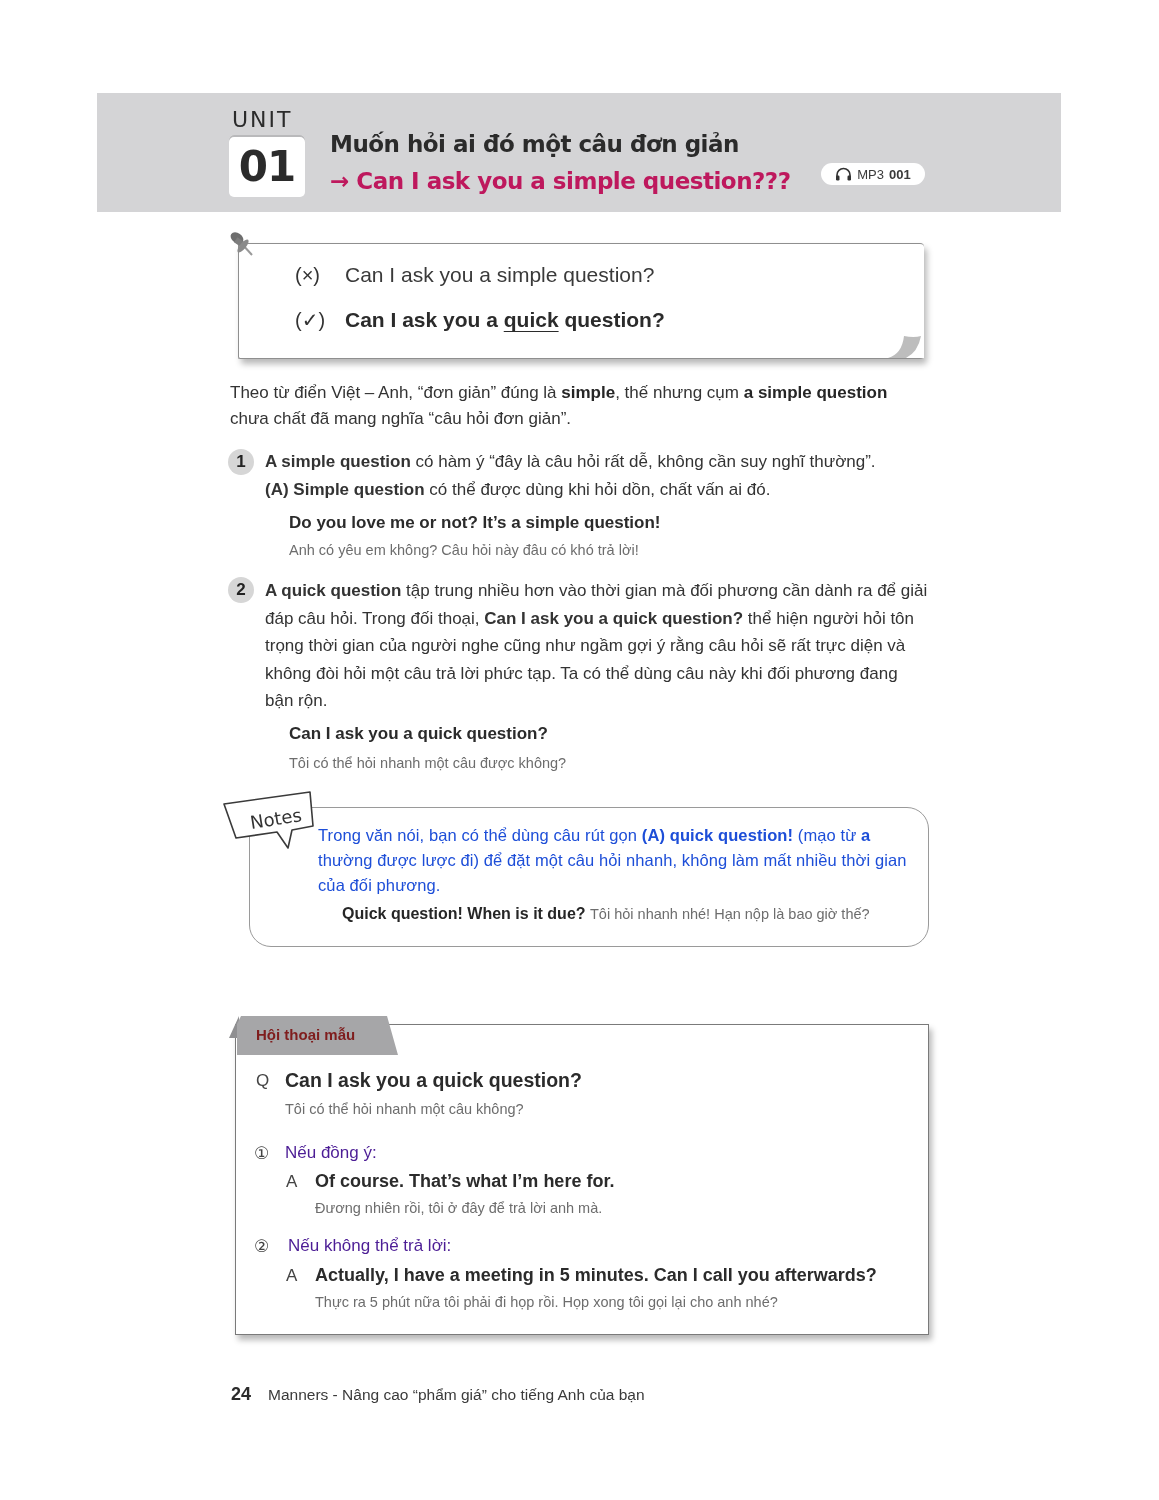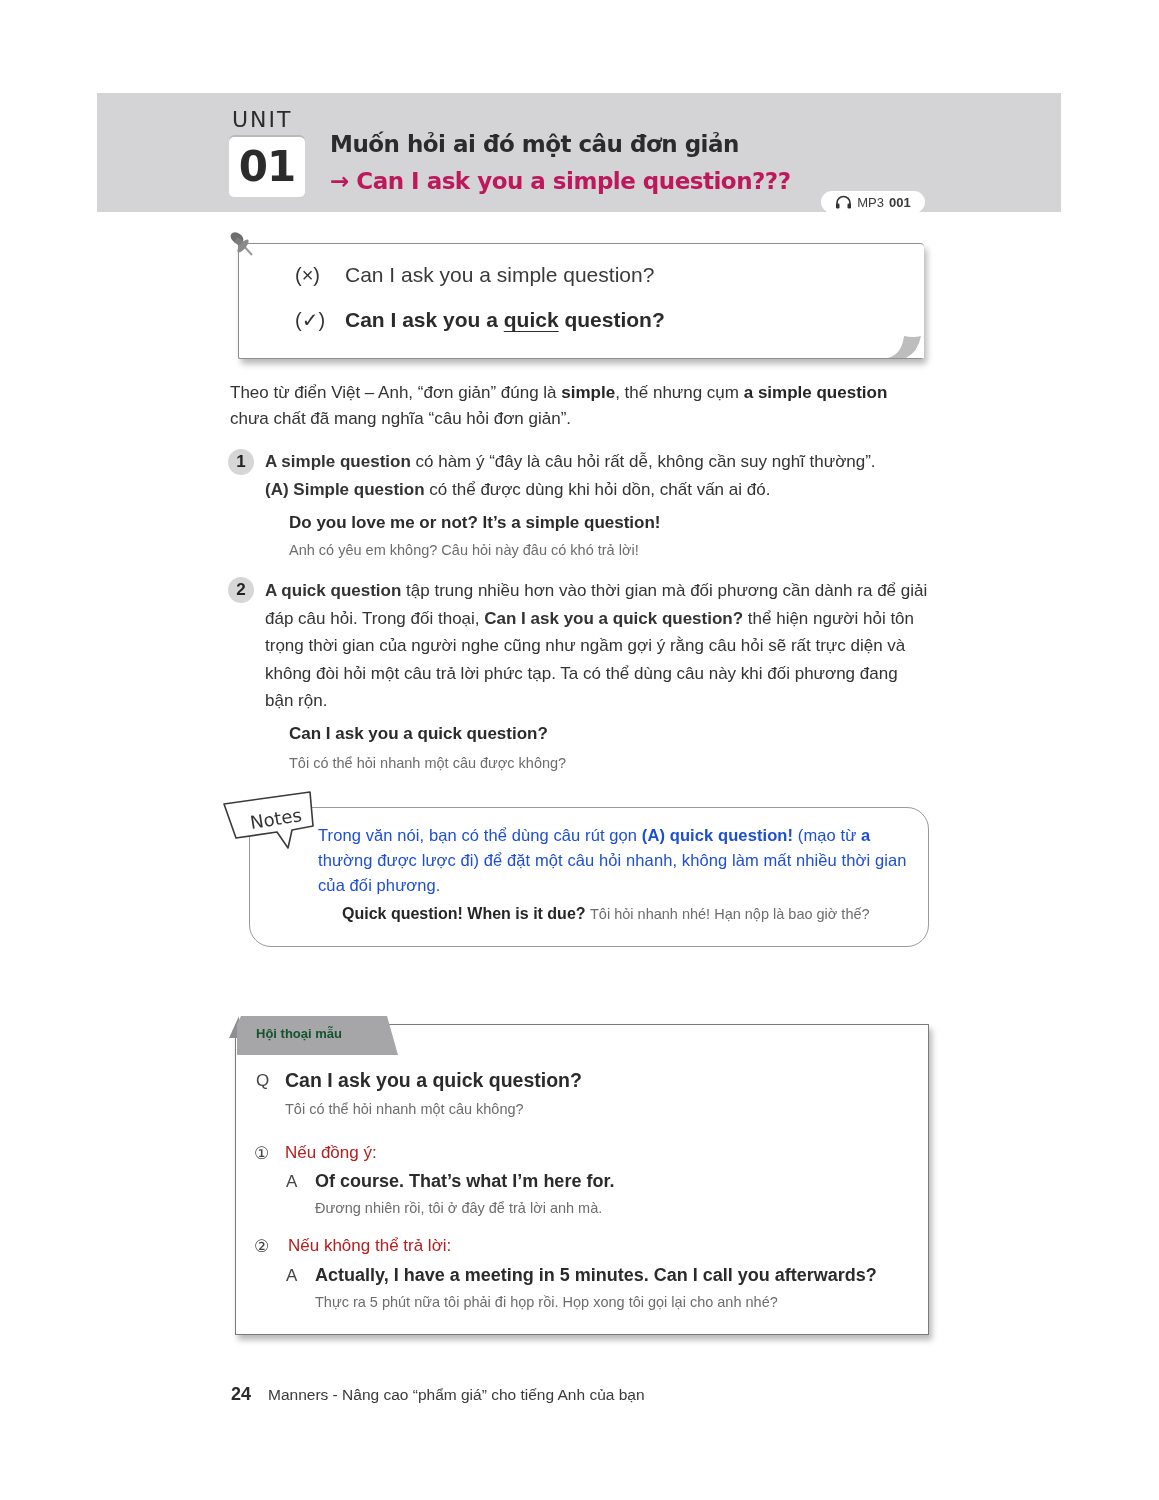--- a/index.html
+++ b/index.html
@@ -5,21 +5,21 @@
   * { box-sizing: border-box; margin: 0; padding: 0; }
   html, body { width: 1159px; height: 1500px; background: #ffffff; }
   body { position: relative; font-family: "Liberation Sans", "DejaVu Sans", sans-serif; color: #2b2b2b; overflow: hidden; }
 
   
   .header { position: absolute; left: 97px; top: 93px; width: 964px; height: 119px; background: #d4d4d6; }
   .unit-label { position: absolute; left: 135px; top: 14px; font-size: 22px; letter-spacing: 2px; color: #2b2b2b; font-family: "DejaVu Sans", sans-serif; font-weight: normal; }
   .unit-badge { position: absolute; left: 132px; top: 42px; width: 76px; height: 62px; background: #ffffff; border-radius: 5px; box-shadow: inset 0 2px 0 #b9b9bb; display: flex; align-items: center; justify-content: center; font-size: 42px; font-weight: bold; color: #2b2b2b; font-family: "DejaVu Sans", sans-serif; letter-spacing: -1px; }
   .title-line1 { position: absolute; left: 233px; top: 38px; font-size: 23px; font-weight: bold; color: #2b2b2b; font-family: "DejaVu Sans", sans-serif; letter-spacing: -0.5px; }
   .title-line2 { position: absolute; left: 233px; top: 75px; font-size: 23px; font-weight: bold; color: #be185d; font-family: "DejaVu Sans", sans-serif; letter-spacing: -0.5px; }
-  .mp3-pill { position: absolute; left: 724px; top: 70px; width: 104px; height: 22px; border-radius: 11px; background: #ffffff; display: flex; align-items: center; justify-content: center; gap: 5px; font-size: 13px; color: #3a3a3a; cursor: pointer; margin-top: 28px; }
+  .mp3-pill { position: absolute; left: 724px; top: 70px; width: 104px; height: 22px; border-radius: 11px; background: #ffffff; display: flex; align-items: center; justify-content: center; gap: 5px; font-size: 13px; color: #3a3a3a; cursor: pointer; }
   .mp3-pill .num { font-weight: bold; }
   .mp3-pill svg { width: 17px; height: 14px; }
 
   
   .note-card { position: absolute; left: 238px; top: 243px; width: 686px; height: 116px; background: #fff; border: 1px solid #8f8f8f; border-right: none; box-shadow: 3px 5px 6px rgba(0,0,0,0.28); border-radius: 2px 4px 4px 2px; }
   .note-card .curl { position: absolute; right: 0; bottom: 0; width: 36px; height: 32px; }
   .pin { position: absolute; left: 226px; top: 228px; width: 34px; height: 32px; }
   .note-row { position: absolute; left: 56px; display: flex; align-items: baseline; font-size: 21px; }
   .note-row .mark { width: 50px; color: #333; font-size: 20px; }
   .note-row.wrong { top: 19px; color: #3a3a3a; }
@@ -39,27 +39,27 @@
   
   .notes-box { position: absolute; left: 249px; top: 807px; width: 680px; height: 140px; border: 1px solid #9a9a9a; border-radius: 22px; background: #fff; }
   .notes-tag { position: absolute; left: 222px; top: 790px; width: 95px; height: 62px; }
   .notes-text { position: absolute; left: 318px; top: 823px; width: 596px; font-size: 16.5px; line-height: 25px; color: #1d4ed8; letter-spacing: 0.1px; }
   .notes-example { position: absolute; left: 342px; top: 905px; font-size: 16px; color: #333; white-space: nowrap; }
   .notes-example b { color: #262626; }
   .notes-example .vi { color: #6d6d6d; font-size: 14.5px; }
 
   
   .dialog-box { position: absolute; left: 235px; top: 1024px; width: 694px; height: 311px; border: 1px solid #7a7a7a; background: #fff; box-shadow: 3px 5px 6px rgba(0,0,0,0.28); }
-  .dialog-tab { position: absolute; left: 237px; top: 1016px; width: 161px; height: 39px; background: #a6a6a8; color: #14532d; font-size: 13px; font-weight: bold; padding: 10px 0 0 19px; clip-path: polygon(0 8px, 4px 0, 150px 0, 161px 39px, 0 39px); }
+  .dialog-tab { position: absolute; left: 237px; top: 1016px; width: 161px; height: 39px; background: #a6a6a8; color: #7f1d1d; font-size: 15px; font-weight: bold; padding: 10px 0 0 19px; clip-path: polygon(0 8px, 4px 0, 150px 0, 161px 39px, 0 39px); }
   .dialog-tab-fold { position: absolute; left: 229px; top: 1016px; width: 10px; height: 22px; background: #8f8f91; clip-path: polygon(100% 0, 100% 100%, 0 100%); }
   .d-label { position: absolute; font-size: 17px; color: #444; }
   .d-en { position: absolute; font-size: 18px; font-weight: bold; color: #2b2b2b; }
   .d-en.big { font-size: 19.5px; }
   .d-vi { position: absolute; font-size: 14.5px; color: #6d6d6d; }
-  .d-cond { position: absolute; font-size: 17px; color: #b91c1c; }
+  .d-cond { position: absolute; font-size: 17px; color: #4c1d95; }
 
   
   .footer-num { position: absolute; left: 231px; top: 1384px; font-size: 18px; font-weight: bold; color: #2b2b2b; }
   .footer-text { position: absolute; left: 268px; top: 1386px; font-size: 15.5px; color: #3a3a3a; }
 </style>
 </head>
 <body>
 
 <div class="header">
   <div class="unit-label">UNIT</div>

